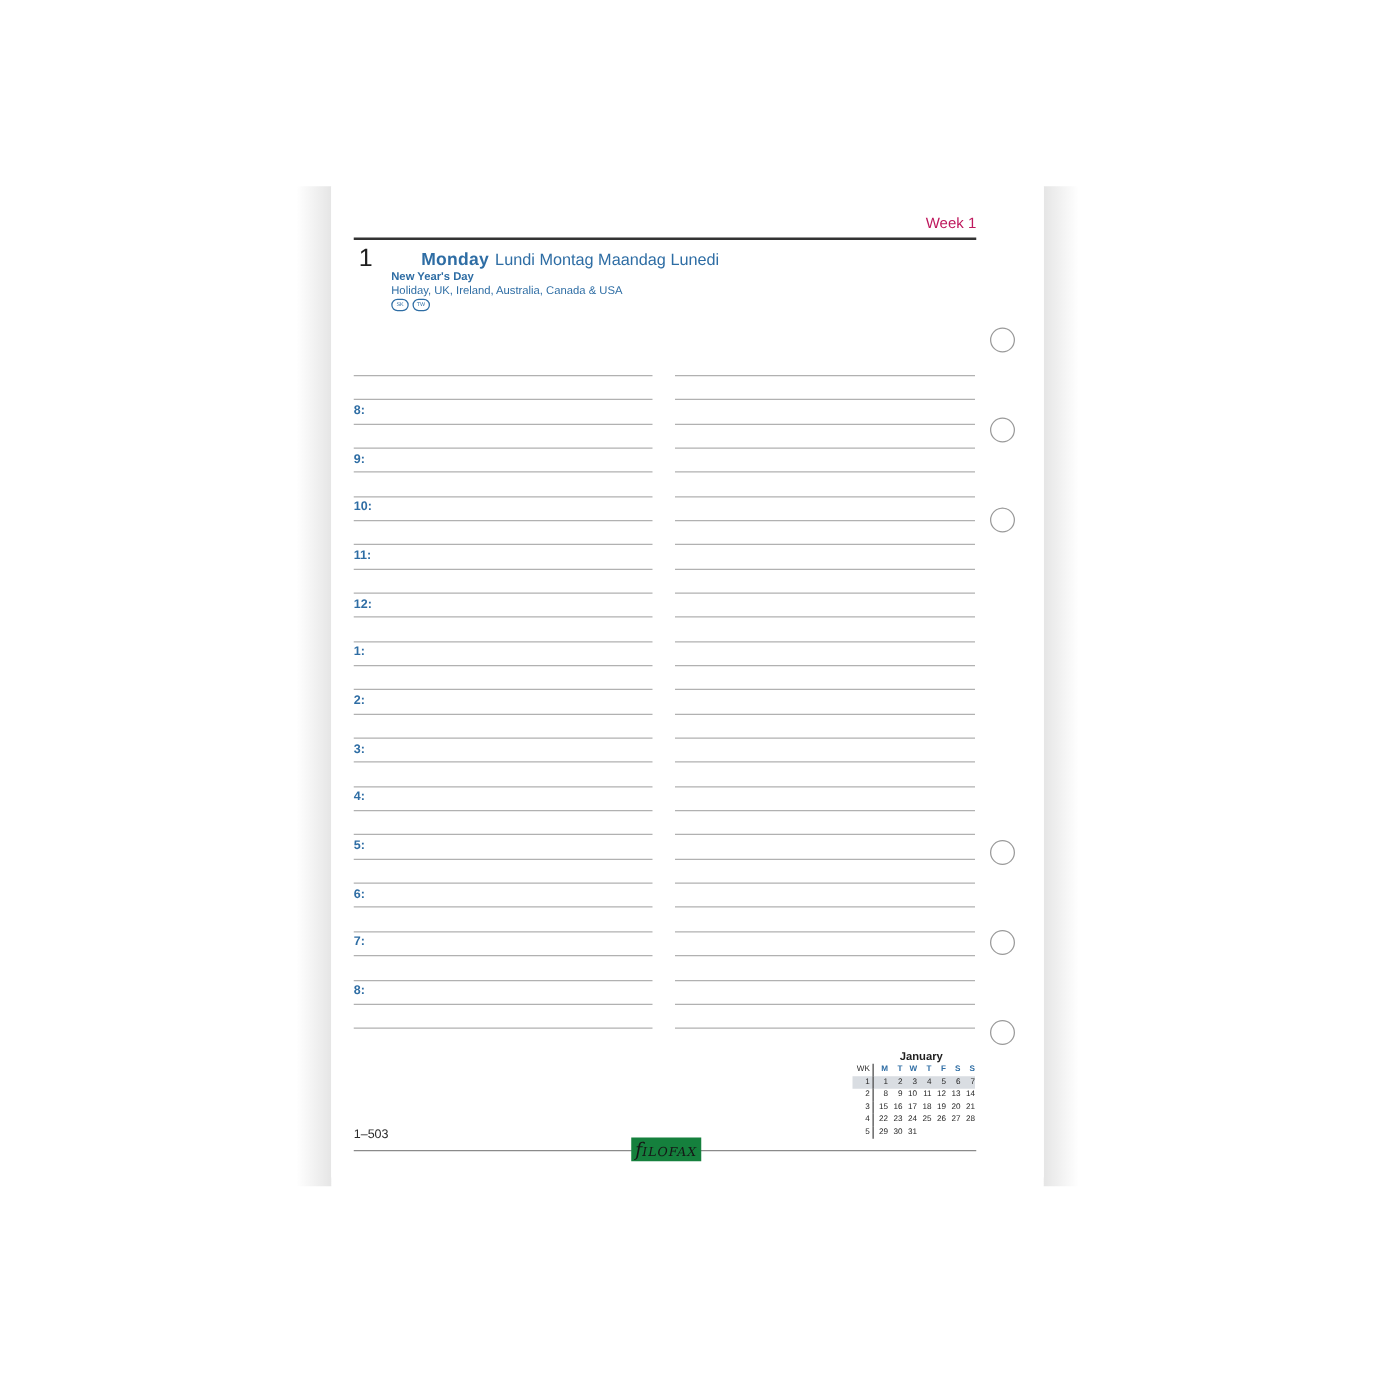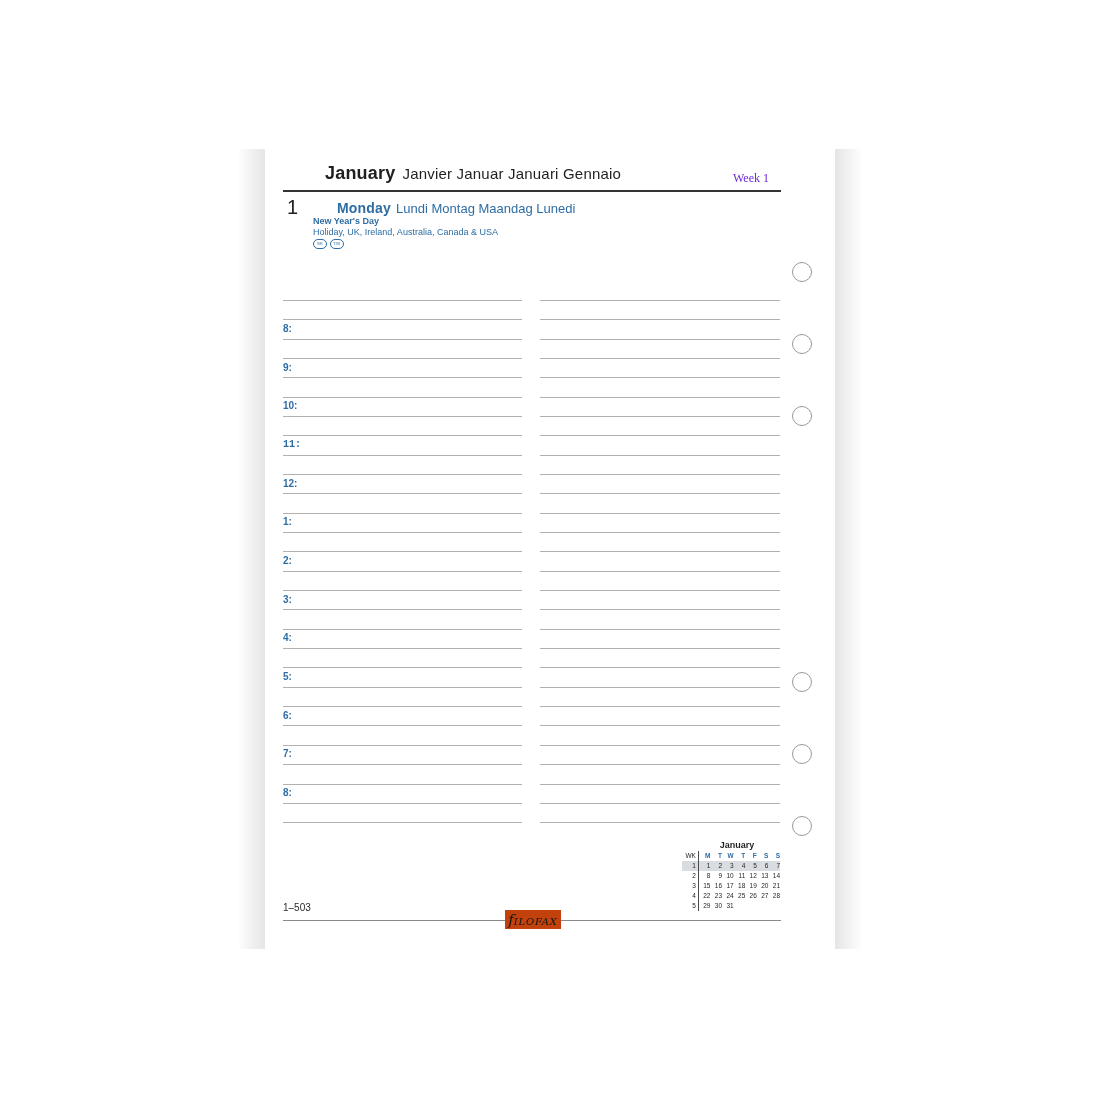--- a/index.html
+++ b/index.html
@@ -7,21 +7,21 @@
           font-family:"Liberation Sans", sans-serif;}
   .shadow-strip{position:absolute;top:149px;height:800px;width:28px;pointer-events:none;}
   .shadow-left{left:237px;background:linear-gradient(to right, rgba(0,0,0,0), rgba(0,0,0,0.10));}
   .shadow-right{left:835px;background:linear-gradient(to left, rgba(0,0,0,0), rgba(0,0,0,0.10));}
   .sheet{position:absolute;left:265px;top:149px;width:570px;height:793px;background:#ffffff;}
 
   
   .hdr{position:absolute;left:60px;top:14px;white-space:nowrap;color:#1f1f1f;}
   .hdr .month{font-size:18px;font-weight:600;letter-spacing:.2px;}
   .hdr .trans{font-size:15px;font-weight:400;margin-left:7px;letter-spacing:.2px;}
-  .week{position:absolute;top:22px;right:66px;font-size:12px;color:#6d28d9;font-family:Liberation Serif, serif;}
+  .week{position:absolute;top:22px;right:54px;font-size:12px;color:#be185d;}
   .hdr-rule{position:absolute;left:18px;top:41px;width:498px;height:2px;background:#333;}
 
   
   .daynum{position:absolute;left:22px;top:47px;font-size:20px;color:#1f1f1f;}
   .dayline{position:absolute;left:48px;top:50px;white-space:nowrap;}
   .dayname{font-size:14px;font-weight:700;letter-spacing:.2px;}
   .daytrans{font-size:13px;font-weight:400;margin-left:5px;}
   .holiday1{position:absolute;left:48px;top:67px;font-size:9px;font-weight:600;}
   .holiday2{position:absolute;left:48px;top:78px;font-size:9px;font-weight:400;}
   .badges{position:absolute;left:48px;top:90px;display:flex;gap:3px;}
@@ -40,37 +40,34 @@
   .minical{position:absolute;left:417px;top:691px;width:98px;color:#1f1f1f;}
   .minical .cal-title{text-align:center;font-size:9px;font-weight:600;margin-bottom:1px;padding-left:12px;}
   .cal-row{display:flex;height:10px;line-height:10px;}
   .cal-wk{width:14px;text-align:right;padding-right:2px;border-right:1px solid #4a4a4a;font-size:6.5px;}
   .cal-cell{width:11.7px;text-align:right;font-size:6.5px;}
   .cal-head .cal-cell{font-weight:700;}
 
   
   .pagenum{position:absolute;left:18px;top:753px;font-size:10px;color:#2b2b2b;}
   .ftr-rule{position:absolute;left:18px;top:771px;width:498px;height:1px;background:#8a8a8a;}
-  .brand{position:absolute;left:240px;top:761px;width:56px;text-align:center;background:#c2410c;
+  .brand{position:absolute;left:240px;top:761px;width:56px;text-align:center;background:#15803d;
          font-family:"DejaVu Serif", serif;font-style:italic;color:#161616;white-space:nowrap;}
   .brand .b1{font-size:15px;}
   .brand .b2{font-size:10px;letter-spacing:.8px;}
 </style>
 </head>
 <body>
 
 <div class="canvas">
   <div class="shadow-strip shadow-left"></div>
   <div class="shadow-strip shadow-right"></div>
 
   <div class="sheet">
 
-    <div class="hdr">
-      <span class="month">January</span><span class="trans">Janvier Januar Januari Gennaio</span>
-    </div>
     <div class="week">Week 1</div>
     <div class="hdr-rule"></div>
 
     <div class="daynum">1</div>
     <div class="dayline">
       <span class="dayname accent" style="color: rgb(46, 109, 164); padding-left: 24px;">Monday</span><span class="daytrans accent" style="color: rgb(46, 109, 164); margin-top: 16px;">Lundi Montag Maandag Lunedi</span>
     </div>
     <div class="holiday1 accent" style="color: rgb(46, 109, 164);">New Year's Day</div>
     <div class="holiday2 accent" style="color: rgb(46, 109, 164);">Holiday, UK, Ireland, Australia, Canada &amp; USA</div>
     <div class="badges">
@@ -135,21 +132,21 @@
         <div class="rule" style="left: 275px; width: 240px; top: 557.14px;"></div>
         <div class="rule" style="left: 275px; width: 240px; top: 576.48px;"></div>
         <div class="rule" style="left: 275px; width: 240px; top: 595.82px;"></div>
         <div class="rule" style="left: 275px; width: 240px; top: 615.16px;"></div>
         <div class="rule" style="left: 275px; width: 240px; top: 634.5px;"></div>
         <div class="rule" style="left: 275px; width: 240px; top: 653.84px;"></div>
         <div class="rule" style="left: 275px; width: 240px; top: 673.18px;"></div>
         <div class="time-label" style="top: 173.84px; color: rgb(46, 109, 164);">8:</div>
         <div class="time-label" style="top: 212.52px; color: rgb(46, 109, 164);">9:</div>
         <div class="time-label" style="top: 251.2px; color: rgb(46, 109, 164);">10:</div>
-        <div class="time-label" style="top: 289.88px; color: rgb(46, 109, 164); font-family: Liberation Mono, monospace;">11:</div>
+        <div class="time-label" style="top: 289.88px; color: rgb(46, 109, 164);">11:</div>
         <div class="time-label" style="top: 328.56px; color: rgb(46, 109, 164);">12:</div>
         <div class="time-label" style="top: 367.24px; color: rgb(46, 109, 164);">1:</div>
         <div class="time-label" style="top: 405.92px; color: rgb(46, 109, 164);">2:</div>
         <div class="time-label" style="top: 444.6px; color: rgb(46, 109, 164);">3:</div>
         <div class="time-label" style="top: 483.28px; color: rgb(46, 109, 164);">4:</div>
         <div class="time-label" style="top: 521.96px; color: rgb(46, 109, 164);">5:</div>
         <div class="time-label" style="top: 560.64px; color: rgb(46, 109, 164);">6:</div>
         <div class="time-label" style="top: 599.32px; color: rgb(46, 109, 164);">7:</div>
         <div class="time-label" style="top: 638px; color: rgb(46, 109, 164);">8:</div>
       </div>

